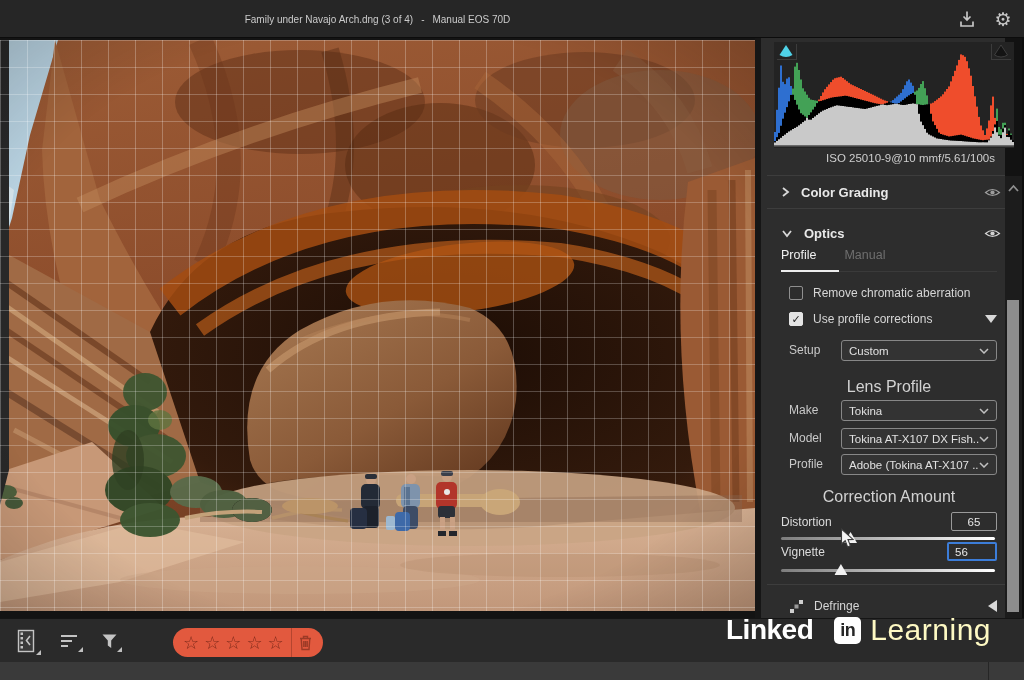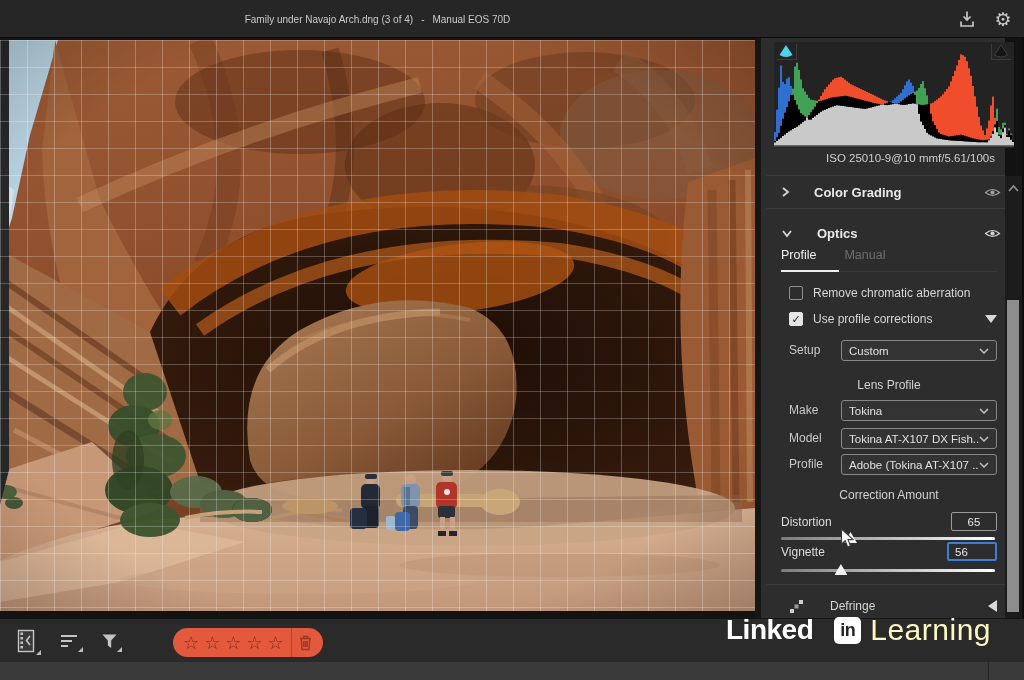--- a/index.html
+++ b/index.html
@@ -24,46 +24,46 @@
 
   
   .panel{position:absolute;left:755px;top:38px;width:250px;height:580px;background:#2d2d2d;border-left:6px solid #161616;}
   .panel-inner{position:absolute;left:6px;top:0;right:0;bottom:0;}
   .hist-block{position:absolute;top:4px;left:7px;width:240px;height:106px;background:#232323;}
   .clip{position:absolute;top:2px;width:20px;height:16px;cursor:pointer;}
   .clip.left{left:3px;border-right:1px solid #3c3c3c;border-bottom:1px solid #3c3c3c;}
   .clip.right{right:3px;border-left:1px solid #3c3c3c;border-bottom:1px solid #3c3c3c;}
   .iso-row{position:absolute;top:114px;left:14px;right:10px;display:flex;justify-content:flex-end;color:#cfcfcf;font-size:11.5px;}
   .pdiv{position:absolute;left:0;right:0;height:1px;background:#3d3d3d;}
-  .sec-row{position:absolute;left:14px;right:4px;display:flex;align-items:center;gap:24px;}
+  .sec-row{position:absolute;left:14px;right:4px;display:flex;align-items:center;gap:11px;}
   .sec-title{font-size:13px;font-weight:bold;color:#e9e9e9;}
   .eye{margin-left:auto;cursor:pointer;display:flex;}
   .tabs-row{position:absolute;top:210px;left:14px;right:8px;display:flex;gap:28px;font-size:12.5px;}
   .tab-active{color:#f0f0f0;cursor:pointer;}
   .tab-inactive{color:#6f6f6f;cursor:pointer;}
   .tabline{position:absolute;top:233px;left:14px;right:8px;height:1px;background:#3a3a3a;}
   .tabline .seg{position:absolute;left:0;top:-1px;width:58px;height:2px;background:#ededed;}
   .cb-row{position:absolute;left:22px;right:8px;display:flex;align-items:center;gap:10px;font-size:12px;color:#d6d6d6;}
   .cb{width:14px;height:14px;border:1px solid #8f8f8f;border-radius:2px;background:transparent;flex:0 0 auto;display:flex;align-items:center;justify-content:center;cursor:pointer;}
   .cb.checked{background:#e4e4e4;border-color:#e4e4e4;color:#1c1c1c;font-family:"DejaVu Sans",sans-serif;font-size:11px;font-weight:bold;}
   .tri-down{width:0;height:0;border-left:6px solid transparent;border-right:6px solid transparent;border-top:8px solid #d8d8d8;margin-left:auto;cursor:pointer;}
   .tri-left{width:0;height:0;border-top:6px solid transparent;border-bottom:6px solid transparent;border-right:9px solid #d8d8d8;margin-left:auto;cursor:pointer;}
   .fld-row{position:absolute;left:22px;right:8px;height:22px;}
   .fld-lbl{position:absolute;left:0;top:3px;font-size:12px;color:#c9c9c9;}
   .dd{position:absolute;left:52px;right:0;height:21px;border:1px solid #878787;border-radius:3px;background:#333;display:flex;align-items:center;padding:0 7px;font-size:11.5px;color:#e0e0e0;cursor:pointer;}
   .dd .chev{margin-left:auto;display:flex;}
-  .center-hdr{position:absolute;left:14px;right:8px;text-align:center;font-size:12px;color:#d2d2d2;}
+  .center-hdr{position:absolute;left:14px;right:8px;text-align:center;font-size:16px;color:#d2d2d2;}
   .amt-row{position:absolute;left:14px;right:8px;height:19px;display:flex;align-items:center;}
   .amt-lbl{font-size:12px;color:#dcdcdc;}
   .amt-input{margin-left:auto;width:46px;height:19px;background:#2d2d2d;border:1px solid #9a9a9a;border-radius:2px;color:#e6e6e6;font-size:11.5px;text-align:center;padding:0 3px;}
   .amt-input.focused{border:2px solid #3c7dd9;width:50px;text-align:left;padding-left:6px;}
   .slider{position:absolute;left:14px;right:10px;height:12px;cursor:pointer;}
   .slider .track{position:absolute;left:0;right:0;top:5px;height:3px;background:linear-gradient(to right,#7d7d7d,#ffffff);border-radius:2px;}
   .slider .handle{position:absolute;top:0;width:13px;height:11px;background:#f1f1f1;clip-path:polygon(50% 0,100% 100%,0 100%);transform:translateX(-50%);cursor:pointer;}
-  .defringe-row{position:absolute;left:22px;right:8px;height:24px;display:flex;align-items:center;gap:26px;font-size:12px;color:#d6d6d6;}
+  .defringe-row{position:absolute;left:22px;right:8px;height:24px;display:flex;align-items:center;gap:10px;font-size:12px;color:#d6d6d6;}
 
   
   .scrollbar{position:absolute;left:1005px;top:176px;width:17px;height:486px;background:#1c1c1c;}
   .scroll-thumb{position:absolute;left:2px;top:124px;width:12px;height:312px;background:#8d8d8d;cursor:pointer;}
   .scroll-up{position:absolute;left:2px;top:3px;cursor:pointer;}
   .scroll-down{position:absolute;left:2px;bottom:4px;cursor:pointer;}
   .panel-right-edge{position:absolute;left:1022px;top:38px;width:2px;height:642px;background:#0d0d0d;}
 
   
   .bottom-bar{position:absolute;left:0;top:618px;width:1024px;height:44px;background:#2a2a2a;border-top:1px solid #151515;}

